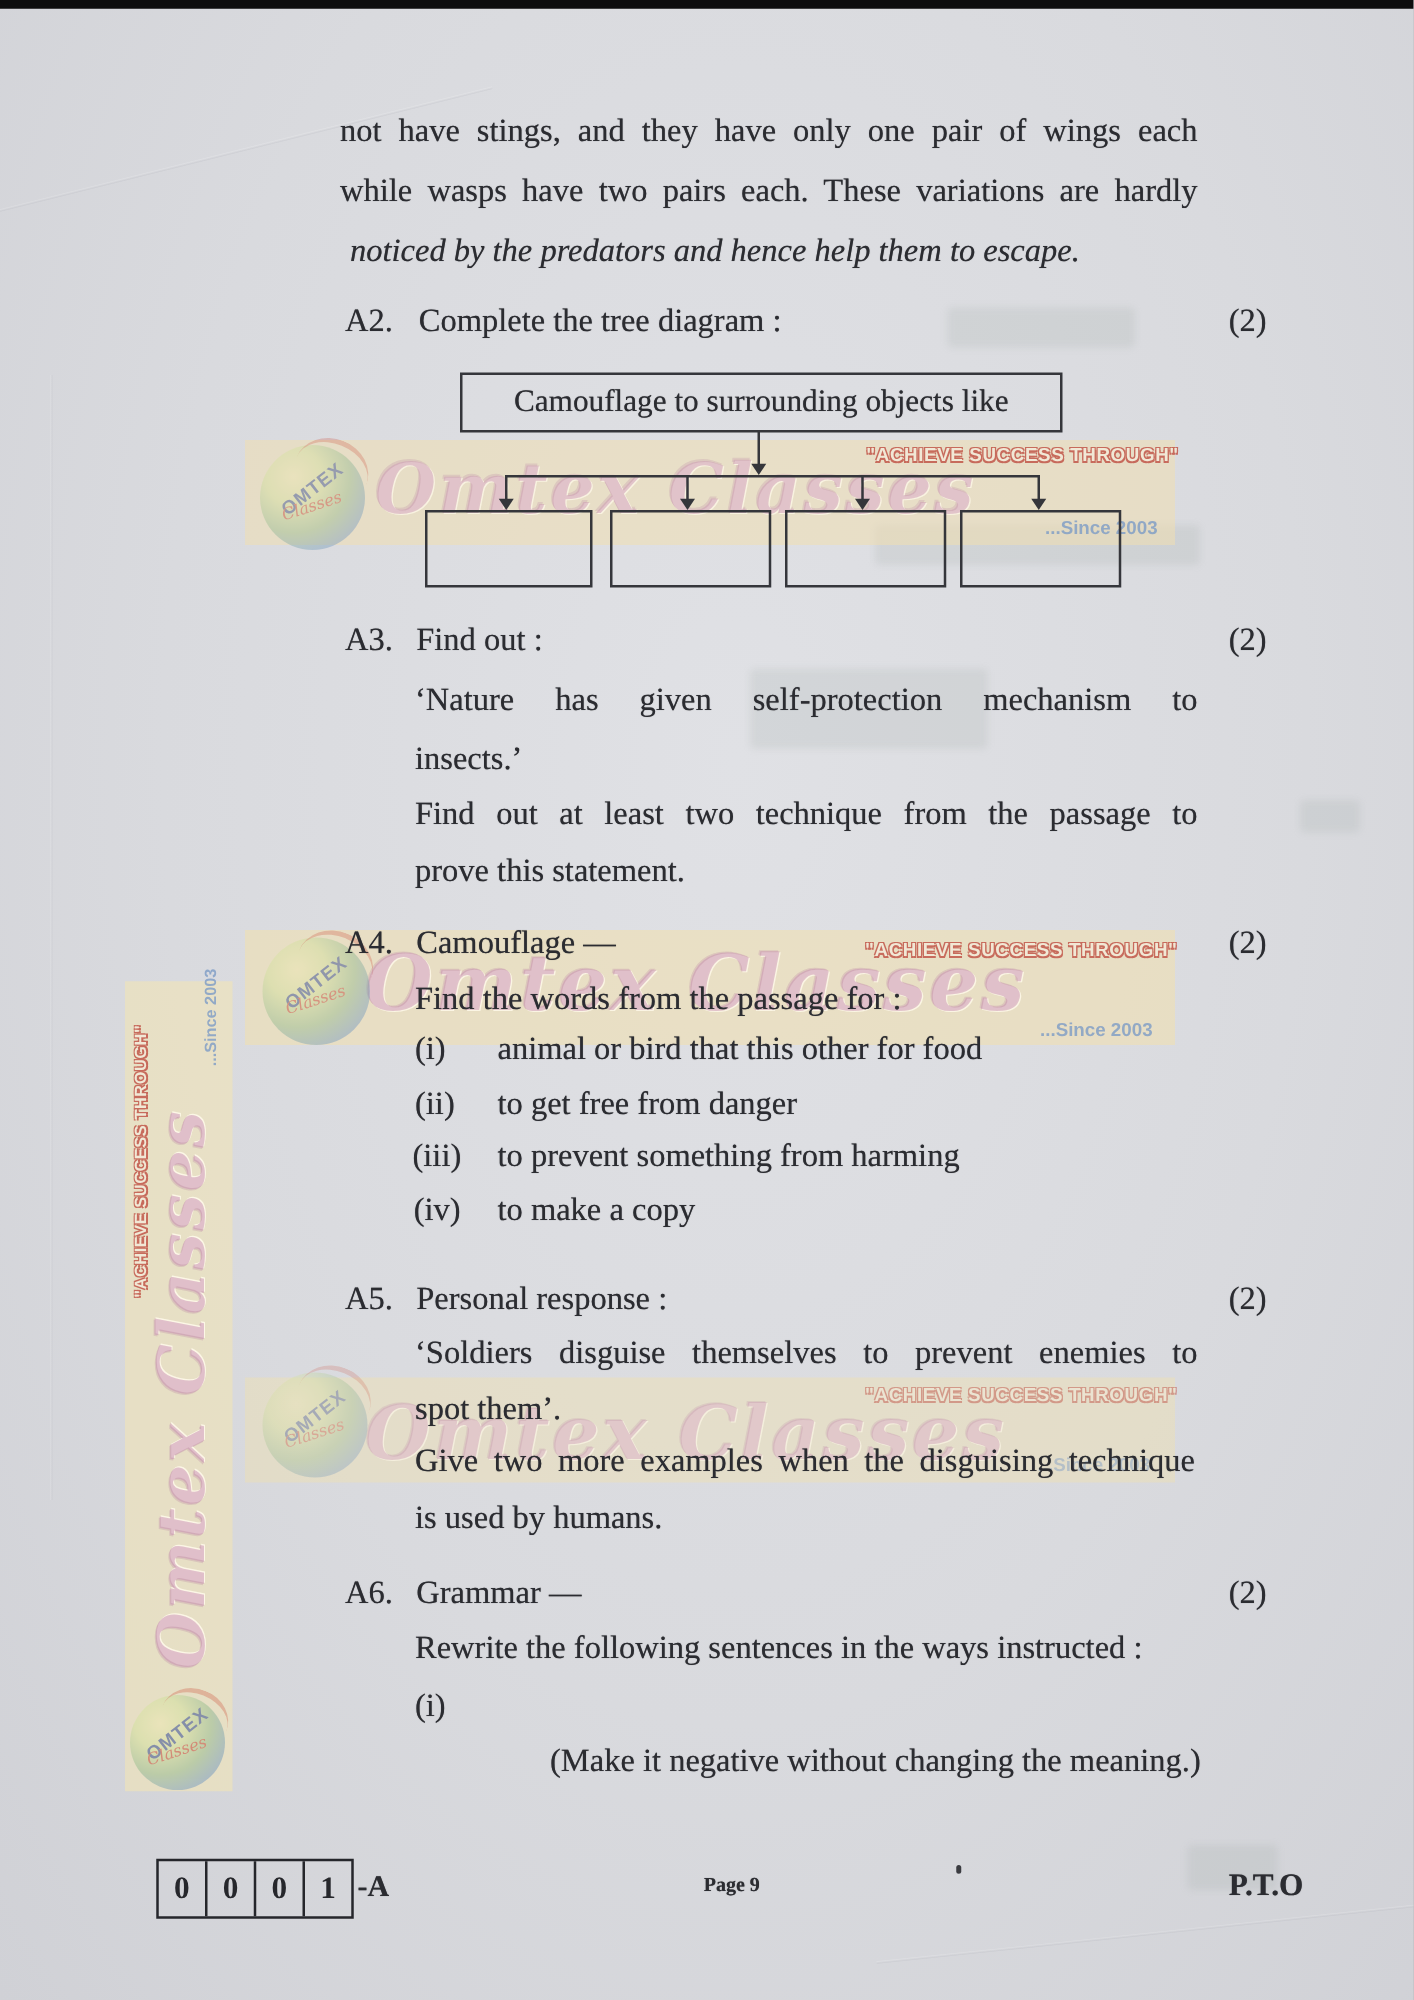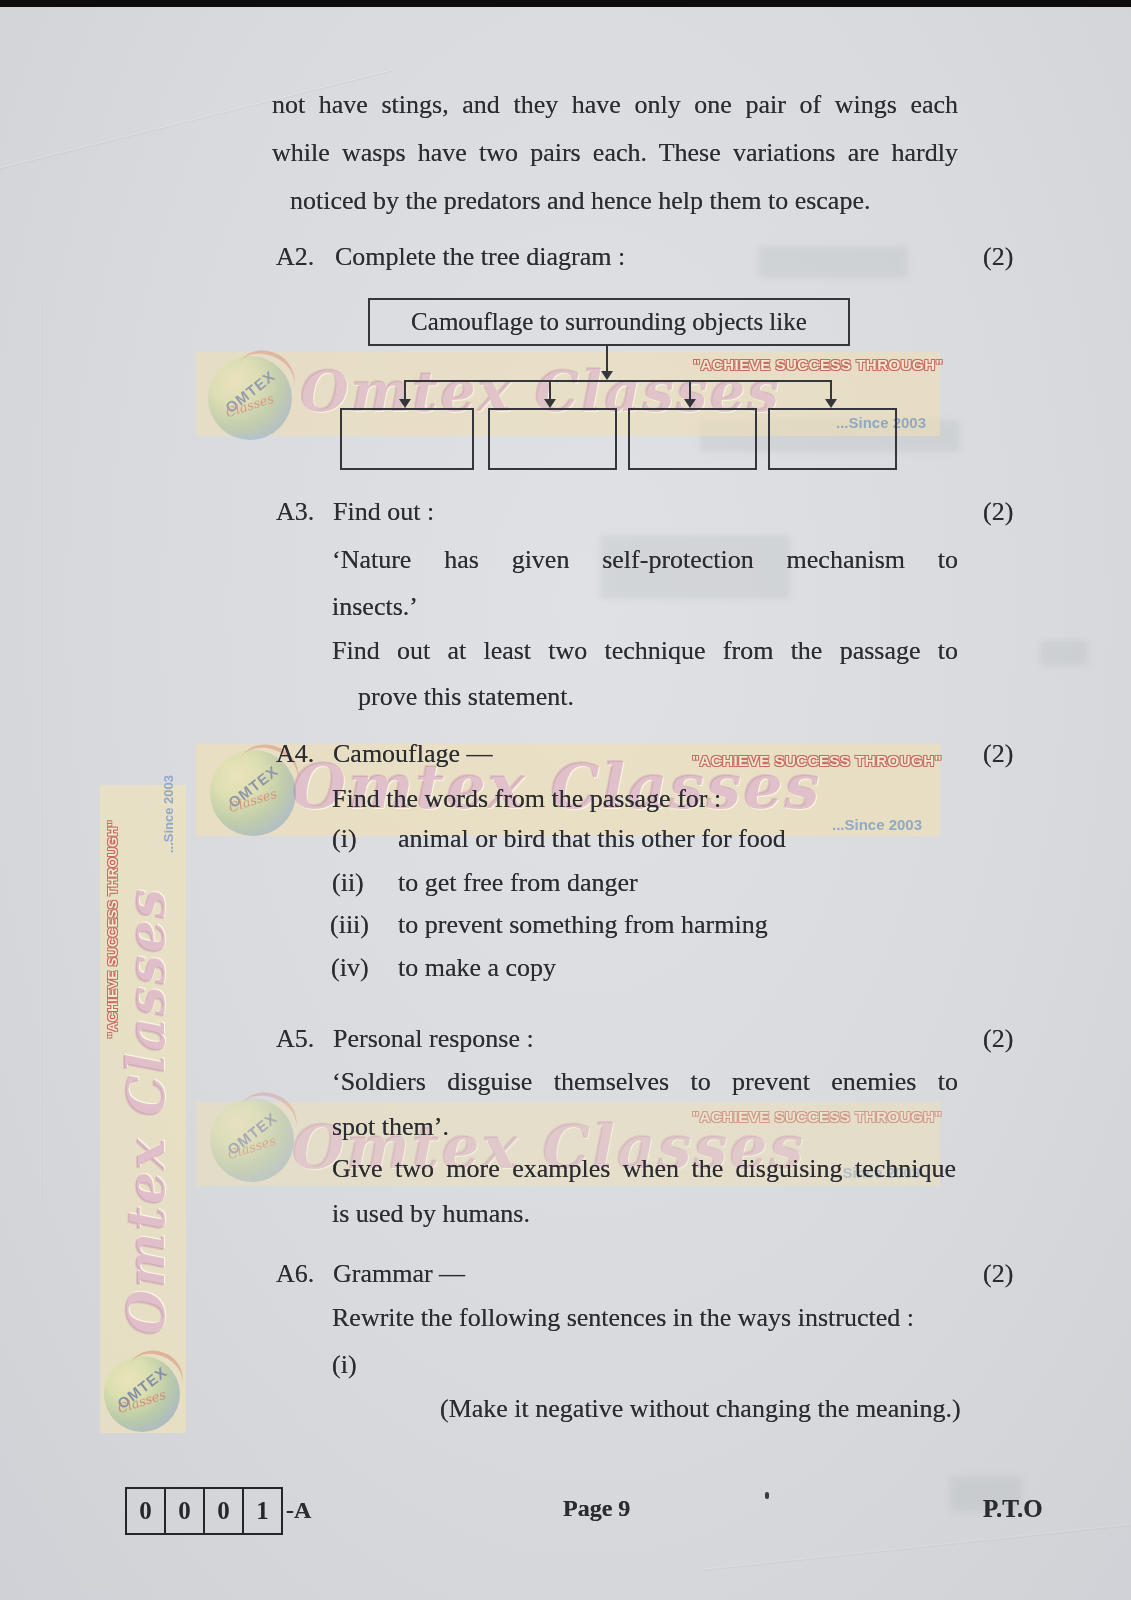--- a/index.html
+++ b/index.html
@@ -107,21 +107,21 @@
     <span class="logoScript">Classes</span>
   </div>
 
   <div class="logo" style="left:104px;top:1356px;width:76px;height:76px;opacity:.5;">
     <span class="logoTop">OMTEX</span>
     <span class="logoScript">Classes</span>
   </div>
 
   <div class="t just" style="left:272px;top:88px;width:686px;">not have stings, and they have only one pair of wings each</div>
   <div class="t just" style="left:272px;top:136px;width:686px;">while wasps have two pairs each. These variations are hardly</div>
-  <div class="t" style="left:290px;top:184px;">noticed by the predators and hence help them to escape.</div>
+  <div class="t" style="left:280px;top:184px;font-style:italic;">noticed by the predators and hence help them to escape.</div>
 
   <span class="t" style="left:276px;top:240px;">A2.</span>
   <span class="t" style="left:335px;top:240px;">Complete the tree diagram :</span>
   <span class="t marksCol" style="top:240px;">(2)</span>
 
   <div class="dbox rootBox" style="left:368px;top:298px;width:478px;height:44px;">Camouflage to surrounding objects like</div>
   <div class="vline" style="left:606px;top:344px;height:28px;"></div>
   <div class="ahead" style="left:601px;top:371px;"></div>
   <div class="hline" style="left:404px;top:380px;width:428px;"></div>
   <div class="vline" style="left:404px;top:380px;height:20px;"></div>
@@ -136,21 +136,21 @@
   <div class="dbox" style="left:488px;top:408px;width:125px;height:58px;"></div>
   <div class="dbox" style="left:628px;top:408px;width:125px;height:58px;"></div>
   <div class="dbox" style="left:768px;top:408px;width:125px;height:58px;"></div>
 
   <span class="t" style="left:276px;top:495px;">A3.</span>
   <span class="t" style="left:333px;top:495px;">Find out :</span>
   <span class="t marksCol" style="top:495px;">(2)</span>
   <div class="t just" style="left:332px;top:543px;width:626px;">‘Nature has given self-protection mechanism to</div>
   <div class="t" style="left:332px;top:590px;text-align:right;">insects.’</div>
   <div class="t just" style="left:332px;top:634px;width:626px;">Find out at least two technique from the passage to</div>
-  <div class="t" style="left:332px;top:680px;margin-left:26px;">prove this statement.</div>
+  <div class="t" style="left:332px;top:680px;">prove this statement.</div>
 
   <span class="t" style="left:276px;top:737px;">A4.</span>
   <span class="t" style="left:333px;top:737px;">Camouflage —</span>
   <span class="t marksCol" style="top:737px;">(2)</span>
   <div class="t" style="left:332px;top:782px;">Find the words from the passage for :</div>
   <span class="t" style="left:332px;top:822px;">(i)</span>
   <span class="t" style="left:398px;top:822px;">animal or bird that this other for food</span>
   <span class="t" style="left:332px;top:866px;">(ii)</span>
   <span class="t" style="left:398px;top:866px;">to get free from danger</span>
   <span class="t" style="left:330px;top:908px;">(iii)</span>
@@ -173,16 +173,16 @@
   <span class="t" style="left:332px;top:1348px;">(i)</span>
   <div class="t" style="left:440px;top:1392px;">(Make it negative without changing the meaning.)</div>
 
   <div class="codebox" style="left:125px;top:1487px;">
     <div class="codecell">0</div>
     <div class="codecell">0</div>
     <div class="codecell">0</div>
     <div class="codecell">1</div>
   </div>
   <span class="t bold" style="left:286px;top:1494px;font-size:24px;">-A</span>
-  <span class="t bold" style="left:563px;top:1492px;font-size:24px;">Page 9</span>
+  <span class="t bold" style="left:563px;top:1492px;font-size:16px;">Page 9</span>
   <div class="stray" style="left:765px;top:1492px;"></div>
   <span class="t bold" style="left:983px;top:1492px;font-size:25px;">P.T.O</span>
 </div>
 
 </body></html>

